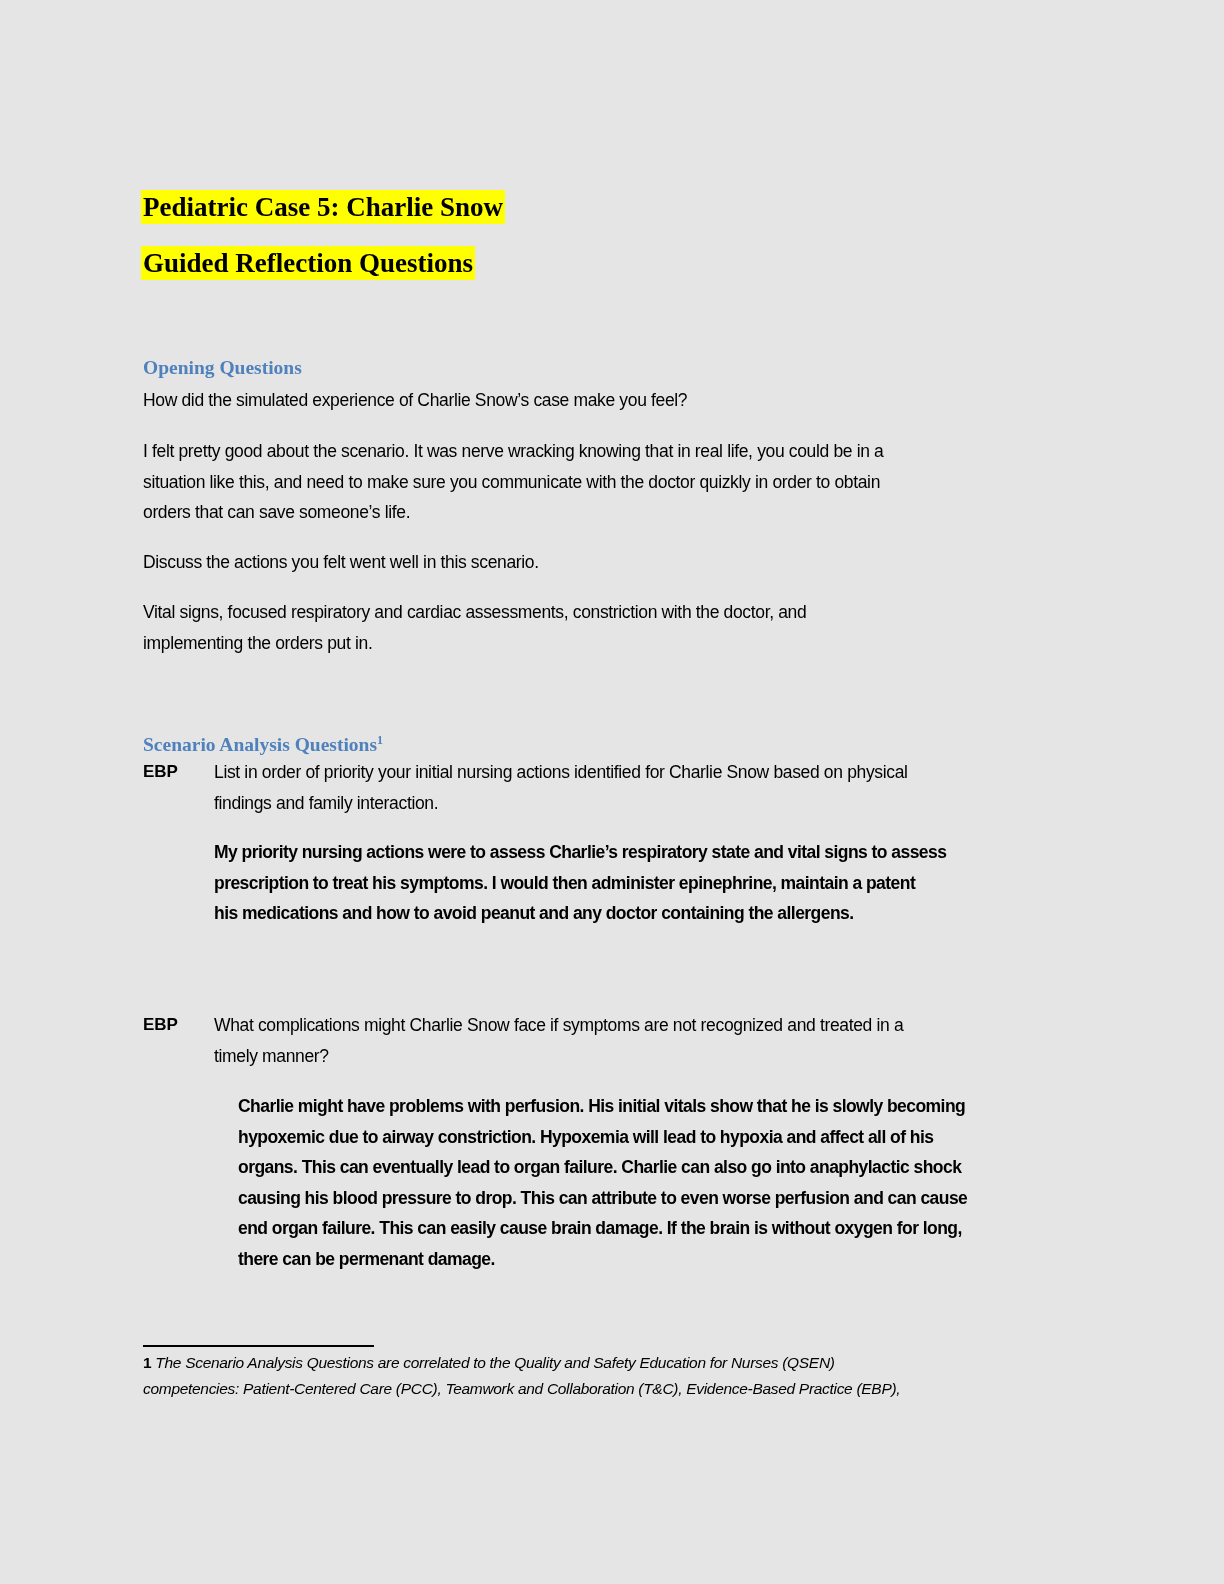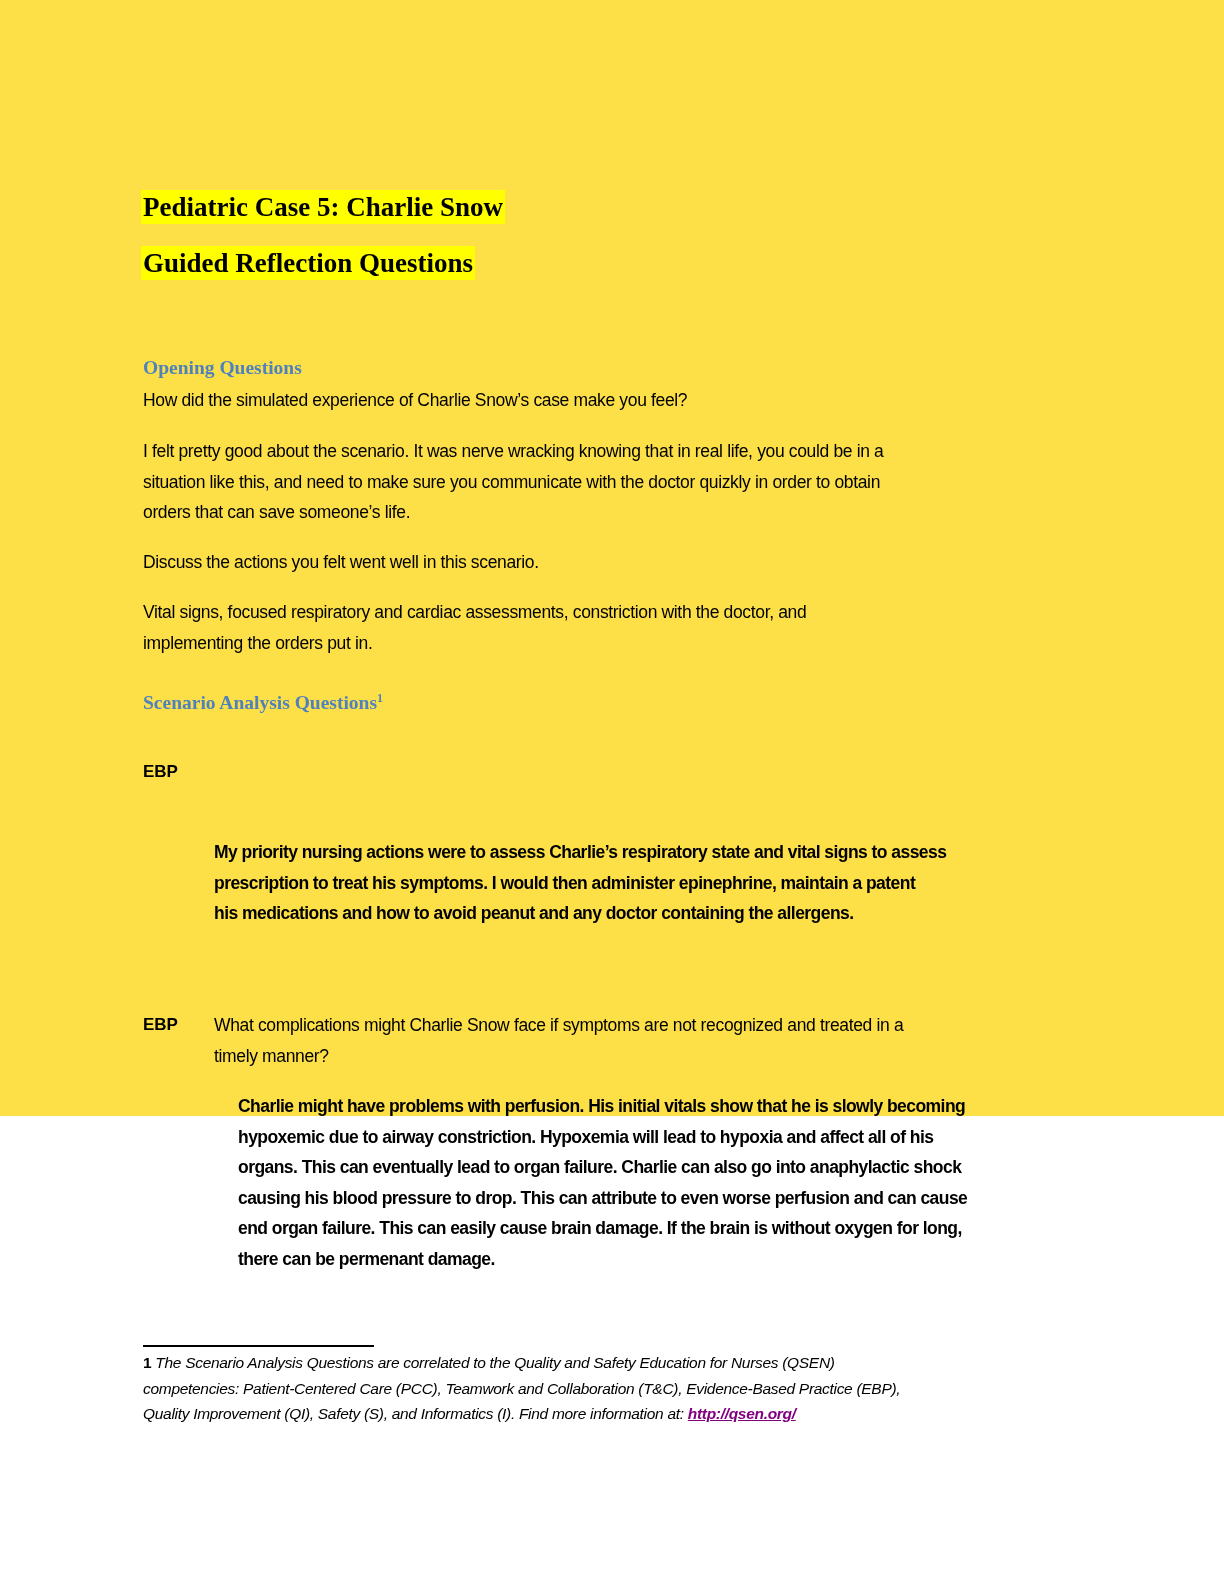--- a/index.html
+++ b/index.html
@@ -1,17 +1,17 @@
 <!DOCTYPE html>
 <html><head>
   <meta charset="utf-8">
   <style>
     html, body { margin: 0; padding: 0; background: #ffffff; }
     body { width: 1224px; height: 1584px; position: relative; overflow: hidden; }
-    .page { position: absolute; left: 0; top: 0; width: 1224px; height: 1116px; background: #fde047; }
+    .page { position: absolute; left: 0; top: 0; width: 1224px; height: 1584px; background: #e5e5e5; }
     .abs { position: absolute; }
     .title {
       font-family: "Liberation Serif", "DejaVu Serif", serif;
       font-weight: bold; font-size: 27px; color: #000;
       background: #ffff00; padding: 0 2px; white-space: nowrap; line-height: 34px;
     }
     .heading {
       font-family: "Liberation Serif", "DejaVu Serif", serif;
       font-weight: bold; font-size: 19.5px; color: #4f81bd; white-space: nowrap;
     }
@@ -53,25 +53,29 @@
     <div>orders that can save someone’s life.</div>
   </div>
 
   <div class="abs body-text" style="left:143px; top:547px;">Discuss the actions you felt went well in this scenario.</div>
 
   <div class="abs body-text" style="left:143px; top:597px;">
     <div>Vital signs, focused respiratory and cardiac assessments, constriction with the doctor, and</div>
     <div>implementing the orders put in.</div>
   </div>
 
-  <div class="abs heading" style="left:143px; top:692px;">
+  <div class="abs heading" style="left:143px; top:734px;">
     <span>Scenario Analysis Questions</span><sup>1</sup>
   </div>
 
   <div class="abs tag" style="left:143px; top:757px;">EBP</div>
+  <div class="abs body-text" style="left:214px; top:757px;">
+    <div>List in order of priority your initial nursing actions identified for Charlie Snow based on physical</div>
+    <div>findings and family interaction.</div>
+  </div>
   <div class="abs body-text answer-bold" style="left:214px; top:837px;">
     <div>My priority nursing actions were to assess Charlie’s respiratory state and vital signs to assess</div>
     <div>prescription to treat his symptoms. I would then administer epinephrine, maintain a patent</div>
     <div>his medications and how to avoid peanut and any doctor containing the allergens.</div>
   </div>
 
   <div class="abs tag" style="left:143px; top:1010px;">EBP</div>
   <div class="abs body-text" style="left:214px; top:1010px;">
     <div>What complications might Charlie Snow face if symptoms are not recognized and treated in a</div>
     <div>timely manner?</div>
@@ -82,16 +86,15 @@
     <div>organs. This can eventually lead to organ failure. Charlie can also go into anaphylactic shock</div>
     <div>causing his blood pressure to drop. This can attribute to even worse perfusion and can cause</div>
     <div>end organ failure. This can easily cause brain damage. If the brain is without oxygen for long,</div>
     <div>there can be permenant damage.</div>
   </div>
 
   <div class="fn-rule"></div>
   <div class="abs footnote" style="left:143px; top:1350px;">
     <div><span class="num">1</span> <span>The Scenario Analysis Questions are correlated to the Quality and Safety Education for Nurses (QSEN)</span></div>
     <div>competencies: Patient-Centered Care (PCC), Teamwork and Collaboration (T&amp;C), Evidence-Based Practice (EBP),</div>
-    <div><span>Quality Improvement (QI), Safety (S), and Informatics (I). Find more information at: </span><a>http://qsen.org/</a></div>
   </div>
 
 </div>
 
 </body></html>

